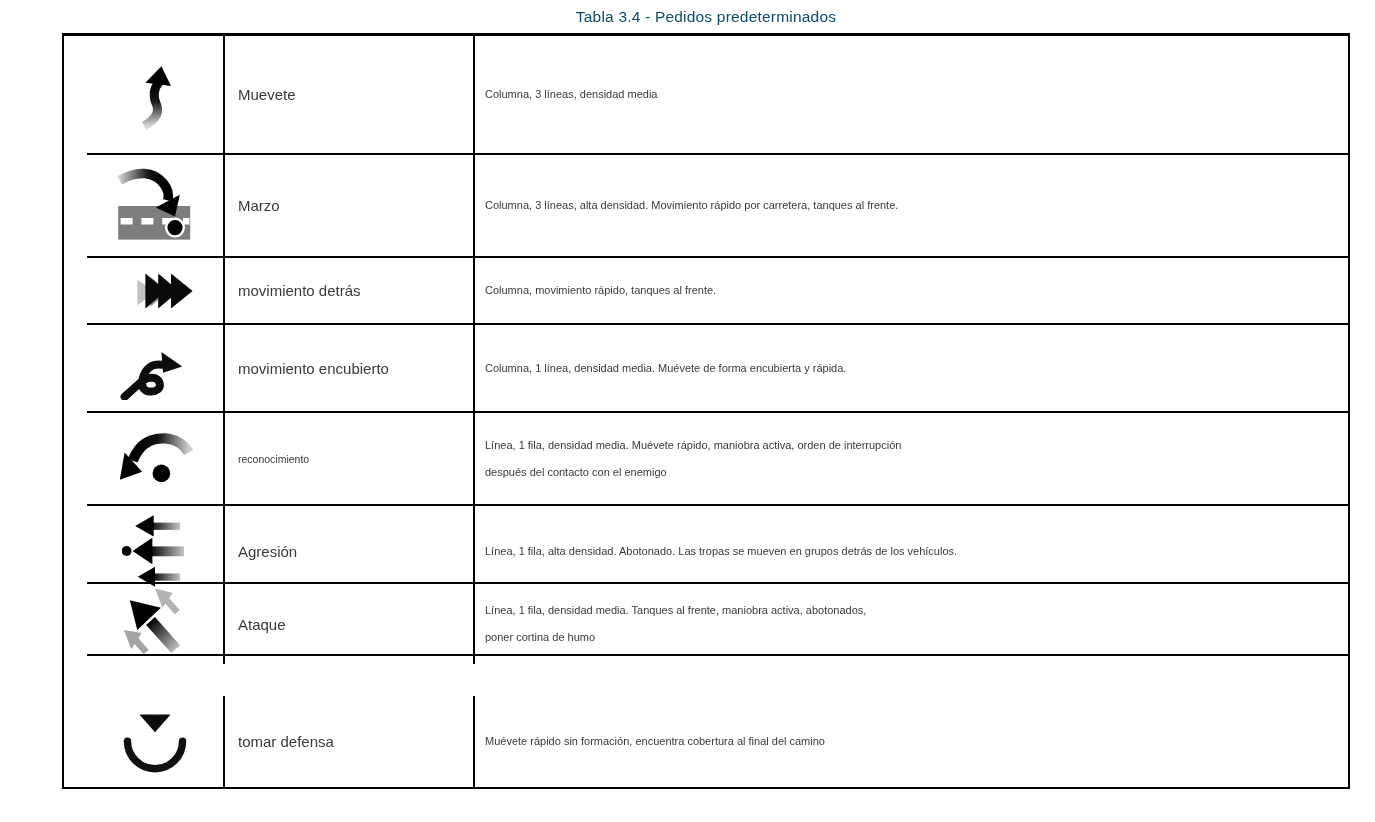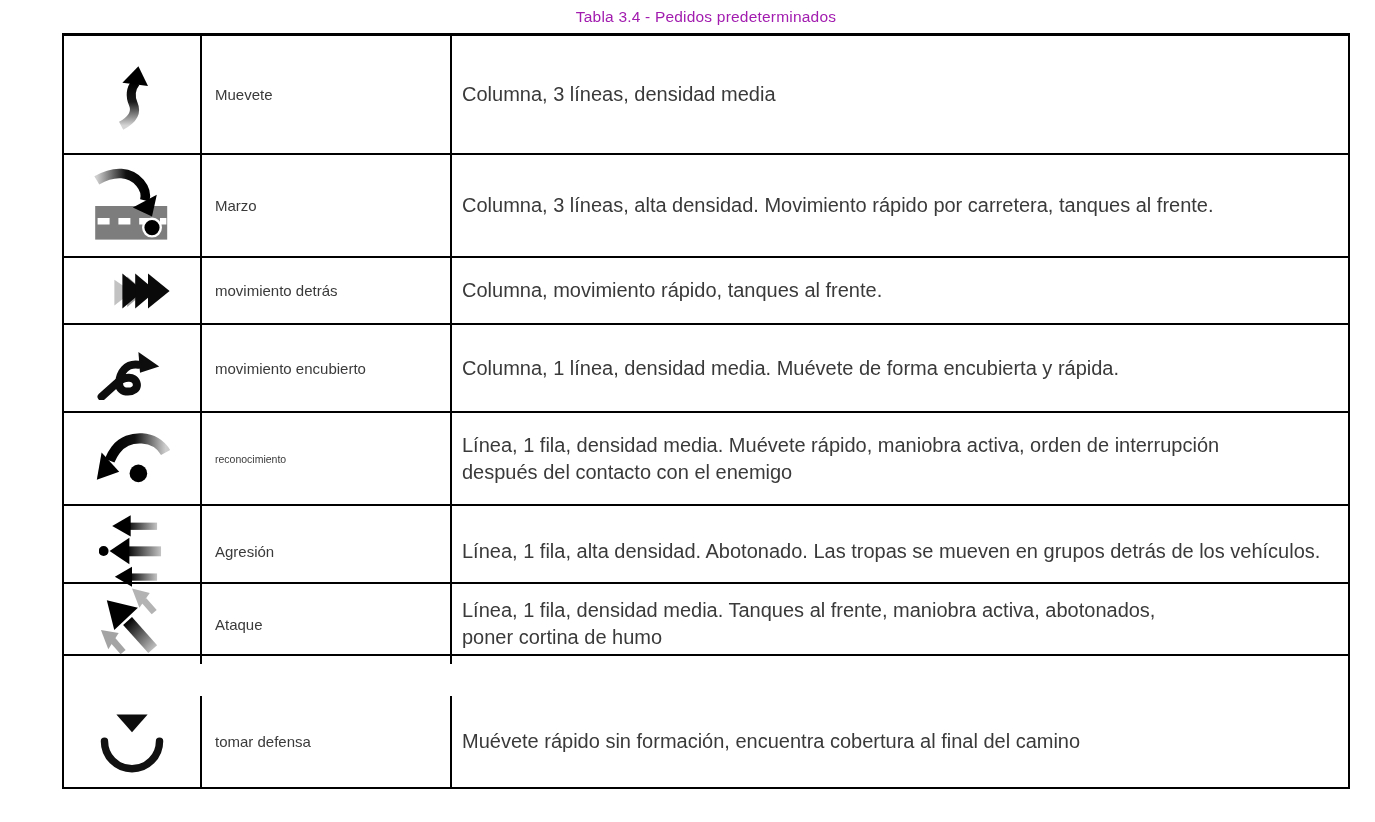--- a/index.html
+++ b/index.html
@@ -3,36 +3,36 @@
 <meta charset="utf-8">
 <style>
   html,body{margin:0;padding:0;background:#ffffff;}
   body{
     width:1375px;height:822px;position:relative;overflow:hidden;
     font-family:"Liberation Sans","DejaVu Sans",sans-serif;
     color:#3a3a3a;
   }
   .page-title{
     position:absolute;left:62px;top:8px;width:1288px;
-    text-align:center;font-size:15.5px;color:#a21caf;letter-spacing:.2px;
+    text-align:center;font-size:15.5px;color:#0c4a6e;letter-spacing:.2px;
   }
   .orders-table{
     position:absolute;left:62px;top:33px;width:1288px;
     border:2px solid #000;border-top-width:3px;
-    box-sizing:border-box;background:#fff;
+    box-sizing:border-box;background:#fff;padding-left:23px;
   }
   .row{
     display:grid;grid-template-columns:138px 250px 1fr;
     border-bottom:2px solid #000;box-sizing:border-box;
   }
   .row:last-child{border-bottom:none;margin-top:40px;}
   .cell{box-sizing:border-box;display:flex;align-items:center;}
   .icon-cell{border-right:2px solid #000;justify-content:center;}
   .name-cell{border-right:2px solid #000;padding-left:13px;font-size:15px;}
-  .desc-cell{padding-left:10px;font-size:20px;}
+  .desc-cell{padding-left:10px;font-size:11px;}
   .desc-cell span{white-space:pre-line;line-height:27px;}
   .name-small{font-size:10.5px;}
   .h1{height:119px}.h2{height:103px}.h3{height:67px}.h4{height:88px}
   .h5{height:93px}.h6{height:78px}.h7{height:72px}.h8{height:91px}
   svg{display:block;}
 </style>
 </head>
 <body>
 
 <div class="page-title">Tabla 3.4 - Pedidos predeterminados</div>

